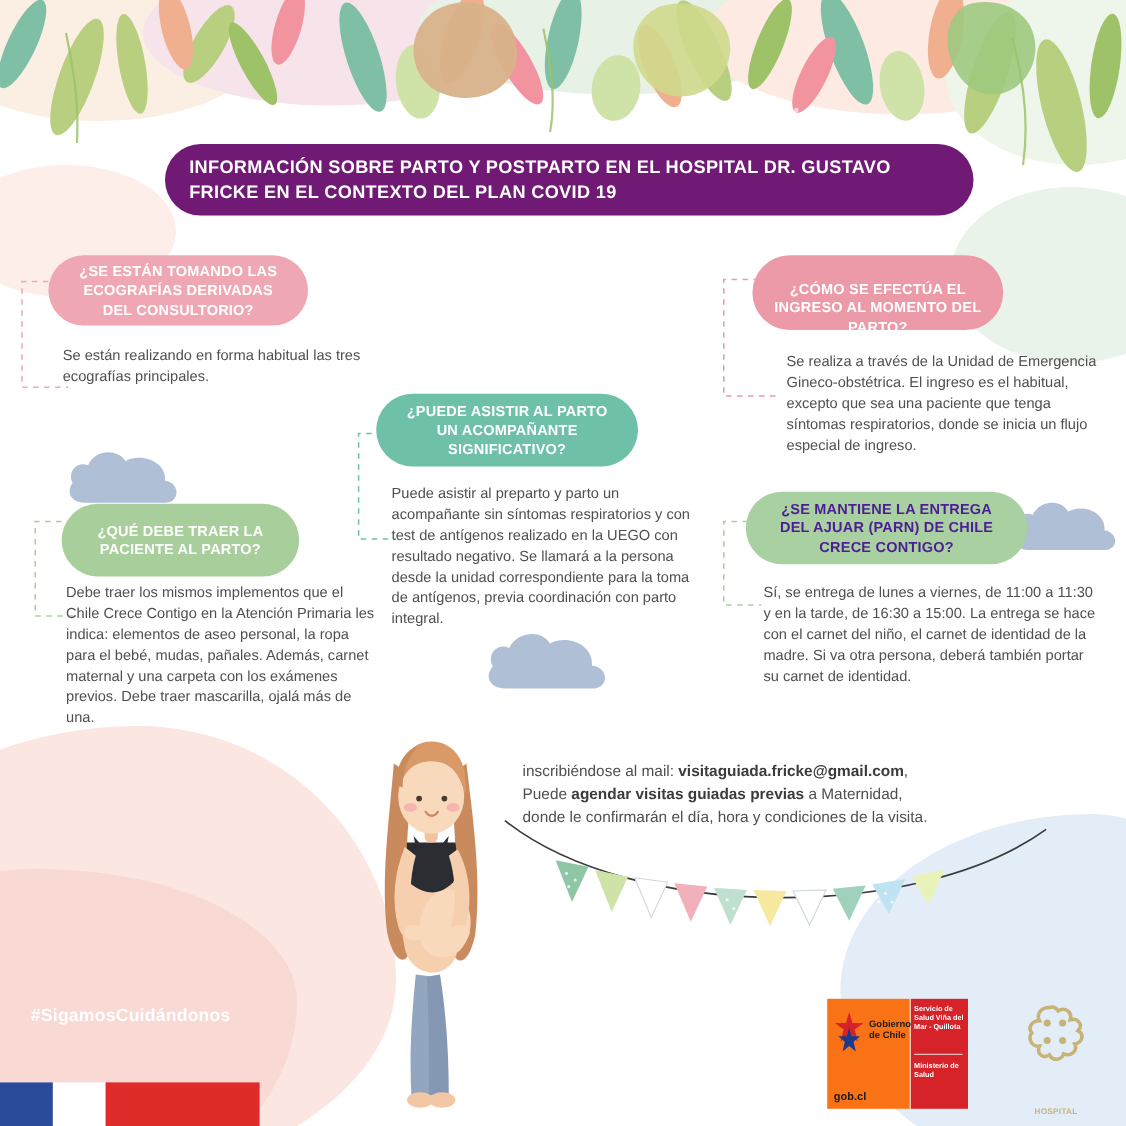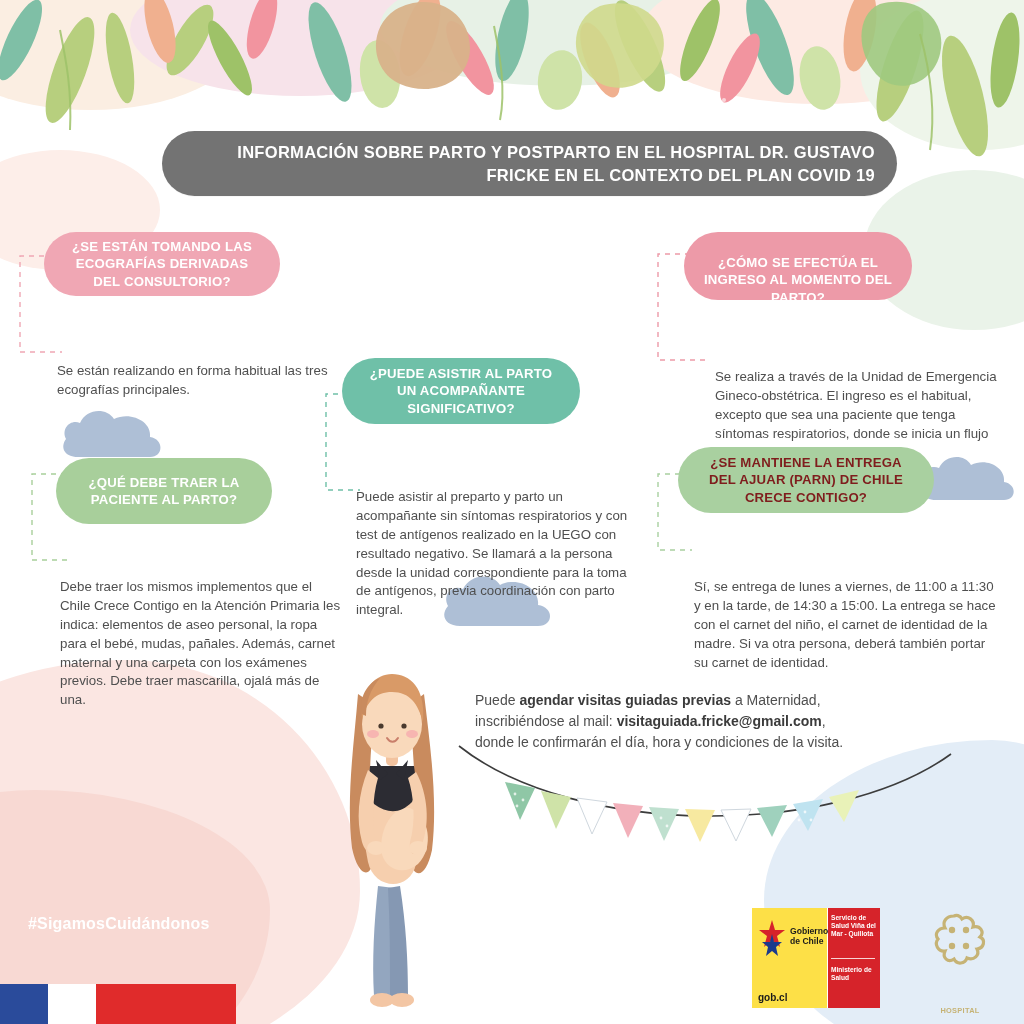--- a/index.html
+++ b/index.html
@@ -32,23 +32,23 @@
     position:absolute; right:-60px; top:170px; width:220px; height:160px;
     background:#eaf3e9; border-radius:50%;
   }
   .bg-blob-topleft {
     position:absolute; left:-40px; top:150px; width:200px; height:120px;
     background:#fdeee9; border-radius:50%;
   }
 
   
   .title-bar {
-    position:absolute; left:162px; top:131px; width:735px; height:65px;
-    background:#737373; border-radius:34px;
-    display:flex; align-items:center; justify-content:center; text-align:right;
+    position:absolute; left:150px; top:131px; width:735px; height:65px;
+    background:#701a75; border-radius:34px;
+    display:flex; align-items:center; justify-content:center; text-align:left;
     box-shadow:0 1px 0 rgba(0,0,0,0.03);
   }
   .title-bar span {
     color:#ffffff; font-weight:bold; font-size:16.5px; letter-spacing:0.3px; line-height:1.35;
     padding:0 22px;
   }
 
   
   .pill {
     position:absolute; border-radius:34px; display:flex; align-items:center; justify-content:center;
@@ -57,25 +57,25 @@
   .pill span { font-weight:bold; font-size:13.2px; line-height:1.32; letter-spacing:0.2px; }
   .pill.pink { background:#f0a7b4; }
   .pill.pink span { color:#ffffff; }
   .pill.darkpink { background:#ed9aa8; }
   .pill.darkpink span { color:#ffffff;margin-top:28px; }
   .pill.teal { background:#6fc0a8; }
   .pill.teal span { color:#ffffff; }
   .pill.green { background:#a8cf9b; }
   .pill.green span { color:#ffffff; }
   .pill.green2 { background:#a9d0a0; }
-  .pill.green2 span { color:#7f1d1d; }
+  .pill.green2 span { color:#4c1d95; }
 
   
   .para {
-    position:absolute; color:#4f4f4f; font-size:13.3px; line-height:1.42;margin-top:48px;
+    position:absolute; color:#4f4f4f; font-size:13.3px; line-height:1.42;
   }
 
   
   .conn { position:absolute; }
   .cloud-group { position:absolute; }
 
   
   .bunting { position:absolute; left:455px; top:742px; width:500px; height:110px; }
 
   
@@ -95,21 +95,21 @@
   .flag { position:absolute; left:0px; top:984px; width:236px; height:40px; display:flex; }
   .flag .white { width:96px; background:#ffffff; }
   .flag .blue { width:48px; background:#2a4b9b; position:absolute; left:0; top:0; height:40px; }
   .flag .red { flex:1; background:#e02b2b; }
 
   
   .logo-gob {
     position:absolute; left:752px; top:908px; width:128px; height:100px;
     background:#ffffff; display:flex; border:0;
   }
-  .gob-left { width:76px; background:#fde047; position:relative; border-right:1px solid #fff; }
+  .gob-left { width:76px; background:#f97316; position:relative; border-right:1px solid #fff; }
   .gob-right { width:52px; background:#d6232a; color:#fff; }
   .gob-star { position:absolute; left:6px; top:10px; width:28px; height:44px; }
   .gob-txt { position:absolute; left:38px; top:18px; font-size:8.6px; font-weight:bold; color:#1b1b1b; line-height:1.2; }
   .gob-url { position:absolute; left:6px; bottom:5px; font-size:10px; font-weight:bold; color:#1b1b1b; }
   .ssv-line1 { position:absolute; left:3px; top:6px; font-size:6.6px; font-weight:bold; line-height:1.25; color:#fff; }
   .ssv-line2 { position:absolute; left:3px; top:58px; font-size:6.6px; font-weight:bold; line-height:1.25; color:#fff; }
   .ssv-rule { position:absolute; left:3px; top:50px; width:44px; height:1px; background:#fff; opacity:.8; }
 
   .logo-hospital { position:absolute; left:910px; top:912px; width:100px; height:92px; text-align:center; }
   .hosp-name { font-size:7.4px; font-weight:bold; color:#c6b375; letter-spacing:.3px; line-height:1.3;margin-top:40px; }
@@ -254,21 +254,21 @@
   <div class="para" style="left:356px; top:440px; width:288px;">Puede asistir al preparto y parto un acompañante sin síntomas respiratorios y con test de antígenos realizado en la UEGO con resultado negativo. Se llamará a la persona desde la unidad correspondiente para la toma de antígenos, previa coordinación con parto integral.</div>
 
   <div class="pill green" style="left:56px; top:458px; width:216px; height:66px;">
     <span>¿QUÉ DEBE TRAER LA PACIENTE AL PARTO?</span>
   </div>
   <div class="para" style="left:60px; top:530px; width:282px;">Debe traer los mismos implementos que el Chile Crece Contigo en la Atención Primaria les indica: elementos de aseo personal, la ropa para el bebé, mudas, pañales. Además, carnet maternal y una carpeta con los exámenes previos. Debe traer mascarilla, ojalá más de una.</div>
 
   <div class="pill green2" style="left:678px; top:447px; width:256px; height:66px;">
     <span>¿SE MANTIENE LA ENTREGA DEL AJUAR (PARN) DE CHILE CRECE CONTIGO?</span>
   </div>
-  <div class="para" style="left:694px; top:530px; width:306px;">Sí, se entrega de lunes a viernes, de 11:00 a 11:30 y en la tarde, de 14:30 a 15:00. La entrega se hace con el carnet del niño, el carnet de identidad de la madre. Si va otra persona, deberá también portar su carnet de identidad.</div>
+  <div class="para" style="left:694px; top:530px; width:306px;">Sí, se entrega de lunes a viernes, de 11:00 a 11:30 y en la tarde, de 16:30 a 15:00. La entrega se hace con el carnet del niño, el carnet de identidad de la madre. Si va otra persona, deberá también portar su carnet de identidad.</div>
 
   <div class="woman">
     <svg width="150" height="372" viewBox="0 0 150 372" xmlns="http://www.w3.org/2000/svg">
 
       <path d="M40 46 C36 96 28 150 34 200 C40 228 52 232 56 212 C48 160 52 96 58 58 Z" fill="#c98b5e"></path>
       <path d="M106 46 C112 96 120 152 114 202 C108 230 96 232 92 212 C100 160 96 96 90 58 Z" fill="#c98b5e"></path>
 
       <path d="M60 238 C56 276 54 312 56 348 L74 348 C74 312 74 276 76 240 Z" fill="#93a6bf"></path>
       <path d="M82 238 C88 276 90 312 90 348 L72 348 C72 312 72 276 70 240 Z" fill="#8598b3"></path>
 
@@ -301,24 +301,24 @@
       <circle cx="86" cy="78" r="2.6" fill="#4a3a2e"></circle>
       <path d="M58 88 C62 94 68 94 70 90" stroke="#e8a39a" stroke-width="0" fill="none"></path>
       <ellipse cx="55" cy="86" rx="6" ry="4" fill="#f6a8ad" opacity="0.75"></ellipse>
       <ellipse cx="94" cy="86" rx="6" ry="4" fill="#f6a8ad" opacity="0.75"></ellipse>
       <path d="M69 90 C72 95 77 95 80 90" stroke="#c97f6b" stroke-width="2" fill="none" stroke-linecap="round"></path>
     </svg>
   </div>
 
   <div class="footer-text">
     <div>
-      <span>Puede </span><b>agendar visitas guiadas previas</b><span> a Maternidad,</span>
+      <span>inscribiéndose al mail: </span><b>visitaguiada.fricke@gmail.com</b><span>,</span>
     </div>
     <div>
-      <span>inscribiéndose al mail: </span><b>visitaguiada.fricke@gmail.com</b><span>,</span>
+      <span>Puede </span><b>agendar visitas guiadas previas</b><span> a Maternidad,</span>
     </div>
     <div>donde le confirmarán el día, hora y condiciones de la visita.</div>
   </div>
 
   <div class="bunting">
     <svg width="500" height="110" viewBox="0 0 500 110" xmlns="http://www.w3.org/2000/svg">
       <path d="M4 4 C120 96 380 96 496 12" fill="none" stroke="#3c3c3c" stroke-width="1.6"></path>
       <g>
         <polygon points="50,40 80,46 65,78" fill="#8fc7a6"></polygon>
         <polygon points="86,49 116,55 101,87" fill="#cfe3a8"></polygon>

